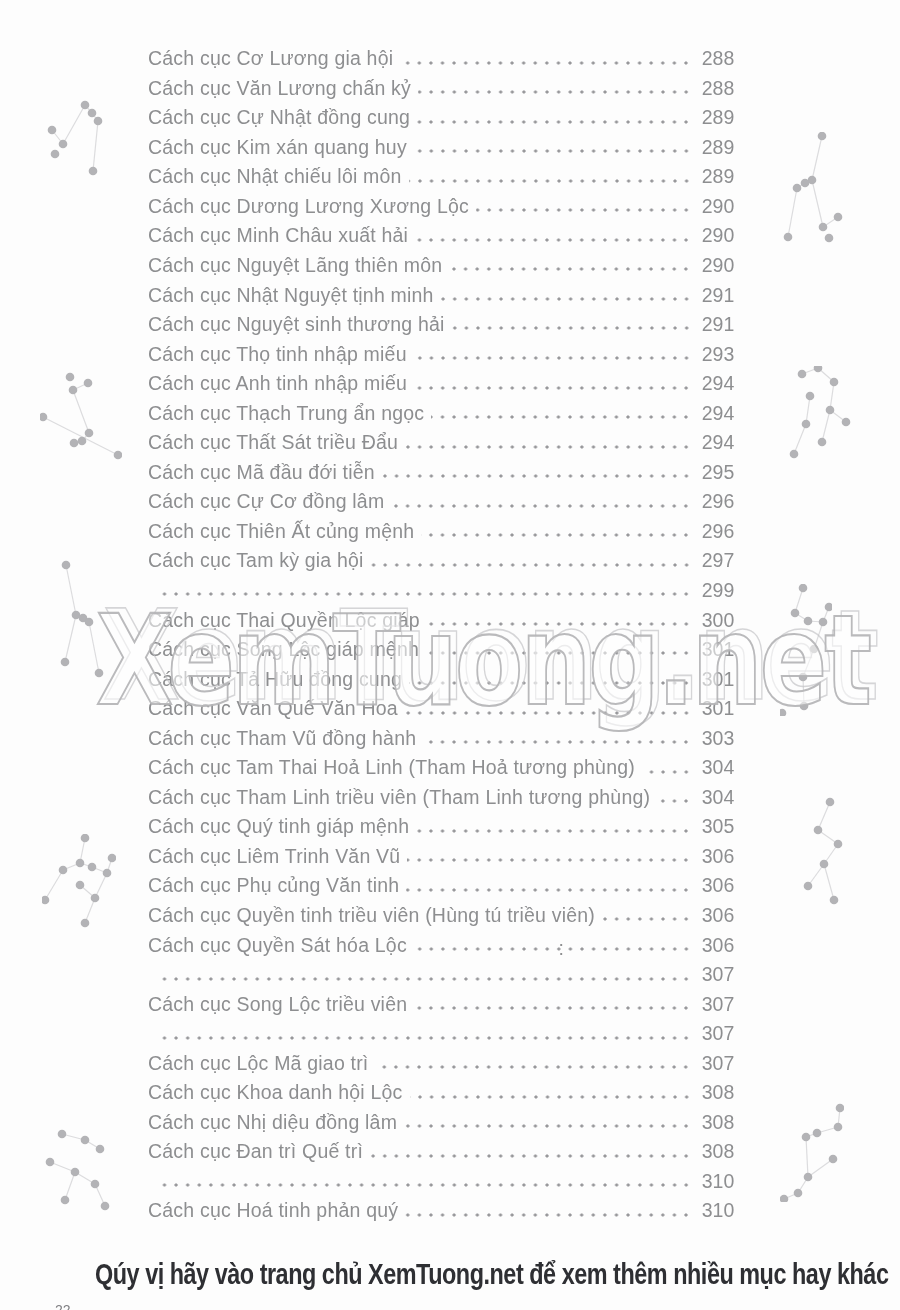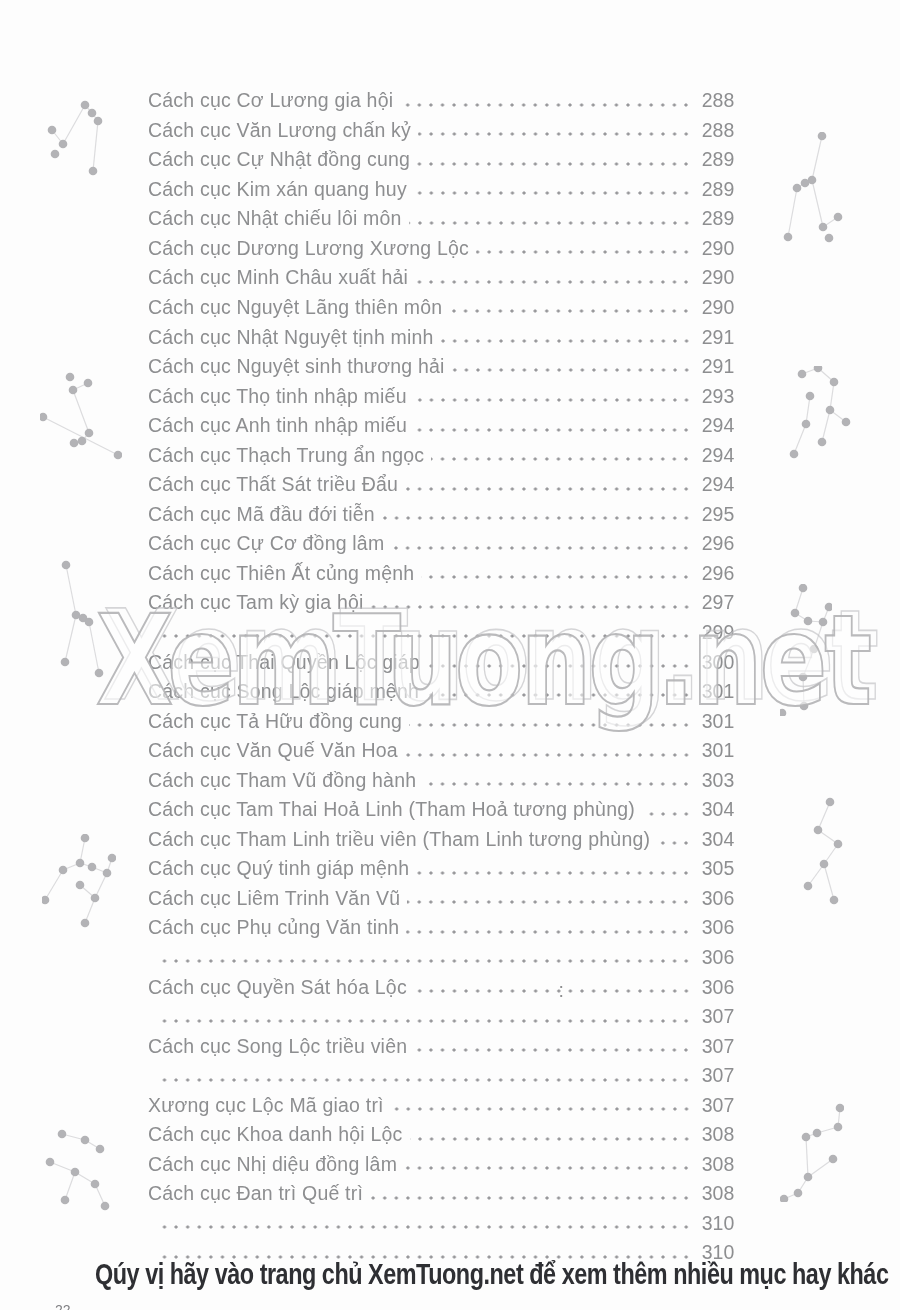--- a/index.html
+++ b/index.html
@@ -20,21 +20,21 @@
     position:relative;overflow:hidden;
   }
   .sheet{position:absolute;inset:0;}
 
   
   .decor-layer{position:absolute;inset:0;z-index:1;}
   .decor-layer svg{position:absolute;}
 
   
   .toc{
-    position:absolute;left:148px;top:41px;width:593px;z-index:3;margin-top:42px;
+    position:absolute;left:148px;top:41px;width:593px;z-index:3;
   }
   .row{
     display:flex;align-items:flex-end;height:29.55px;
     color:var(--text-gray);font-size:19.5px;line-height:1.2;
   }
   .title{white-space:nowrap;letter-spacing:0.2px;}
   .dots{
     flex:1;height:6px;margin:0 3px 5px 7px;position:relative;
     background-image:radial-gradient(circle, var(--dot-gray) 1.35px, rgba(255,255,255,0) 1.8px);
     background-size:11.6px 6px;
@@ -419,20 +419,21 @@
     <span class="pageno">306</span>
   </div>
 
   <div class="row">
     <span class="title">Cách cục Phụ củng Văn tinh</span>
     <span class="dots"></span>
     <span class="pageno">306</span>
   </div>
 
   <div class="row">
+    <span class="title">Cách cục Quyền tinh triều viên (Hùng tú triều viên)</span>
     <span class="dots"></span>
     <span class="pageno">306</span>
   </div>
 
   <div class="row">
     <span class="title">Cách cục Quyền Sát hóa Lộc</span>
     <span class="dots">
           <i class="leader-mark">:</i>
         </span>
     <span class="pageno">306</span>
@@ -448,21 +449,21 @@
     <span class="dots"></span>
     <span class="pageno">307</span>
   </div>
 
   <div class="row">
     <span class="dots"></span>
     <span class="pageno">307</span>
   </div>
 
   <div class="row">
-    <span class="title">Xương cục Lộc Mã giao trì</span>
+    <span class="title">Cách cục Lộc Mã giao trì</span>
     <span class="dots"></span>
     <span class="pageno">307</span>
   </div>
 
   <div class="row">
     <span class="title">Cách cục Khoa danh hội Lộc</span>
     <span class="dots"></span>
     <span class="pageno">308</span>
   </div>
 
@@ -477,20 +478,21 @@
     <span class="dots"></span>
     <span class="pageno">308</span>
   </div>
 
   <div class="row">
     <span class="dots"></span>
     <span class="pageno">310</span>
   </div>
 
   <div class="row">
+    <span class="title">Cách cục Hoá tinh phản quý</span>
     <span class="dots"></span>
     <span class="pageno">310</span>
   </div>
 </div>
 
   <div class="watermark">
     <span class="wm back">XemTuong.net</span>
     <span class="wm front">XemTuong.net</span>
   </div>
 

